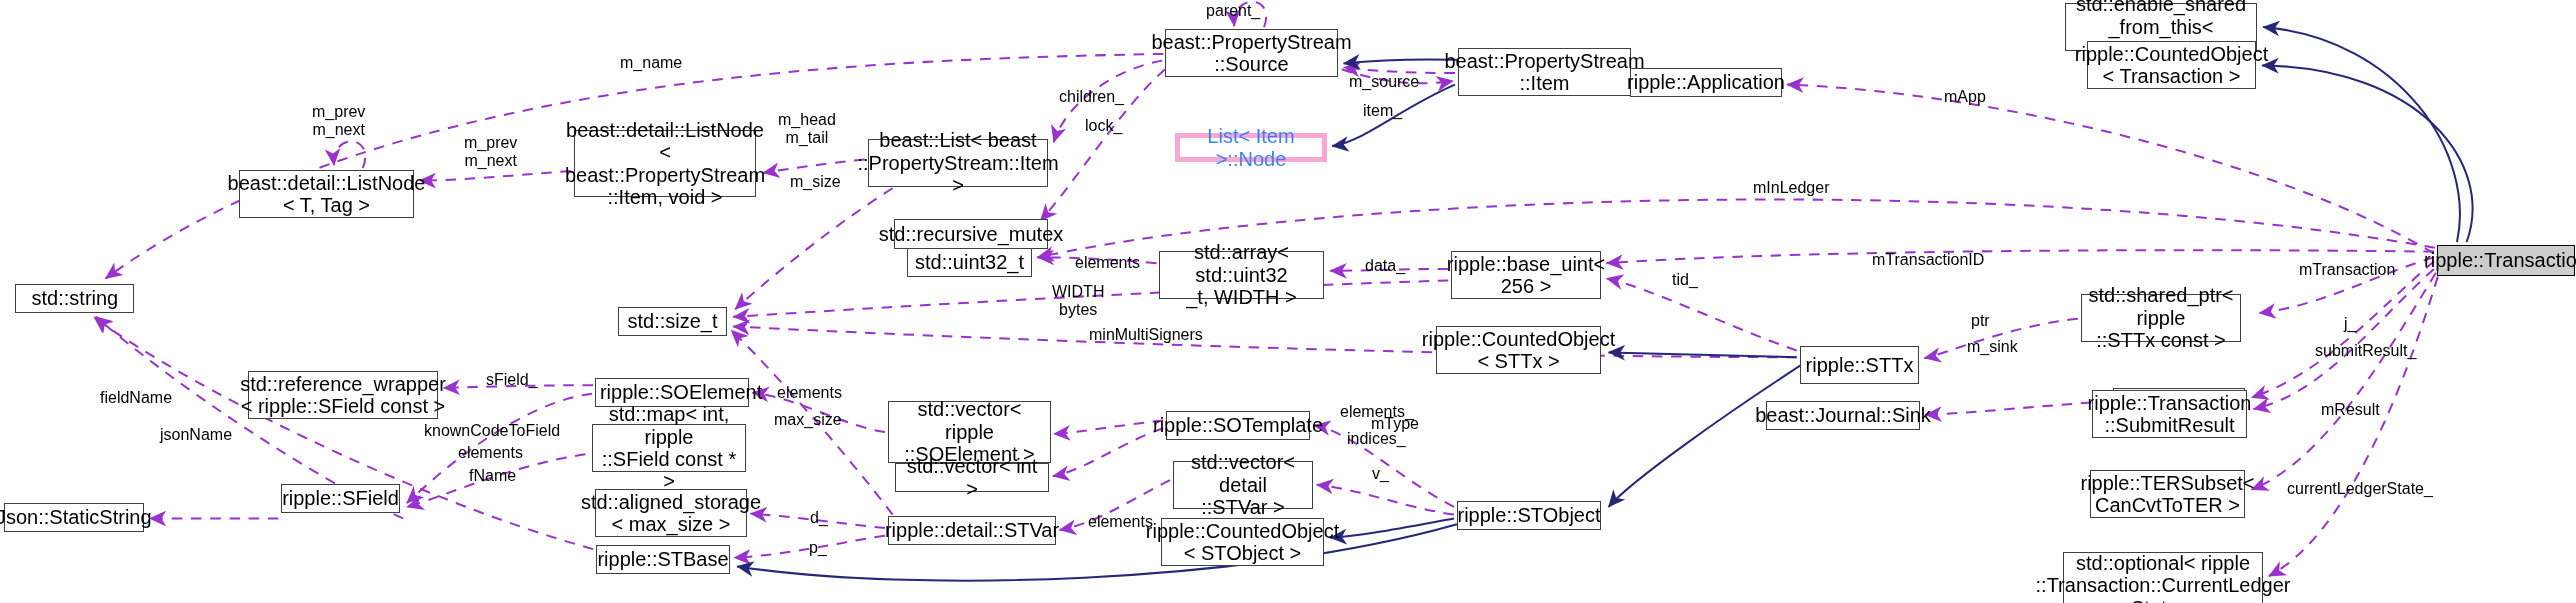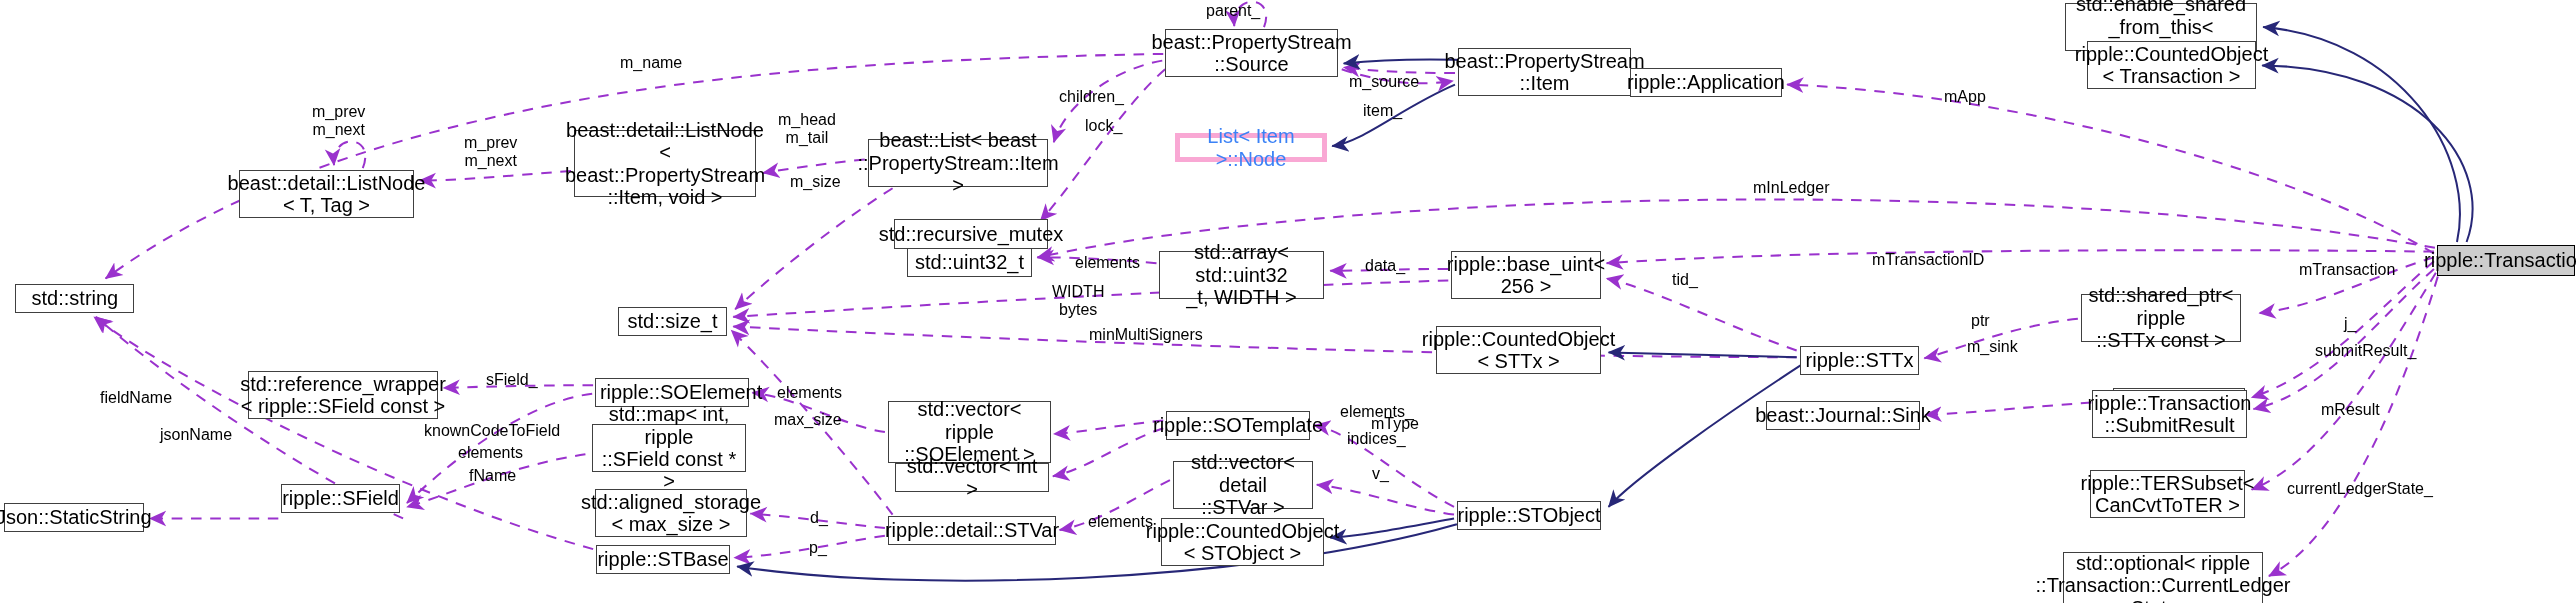--- a/index.html
+++ b/index.html
@@ -215,21 +215,21 @@
 ::Source</div>
       <div class="node light" style="left: 1175px; top: 133px; width: 152px; height: 29px;">List&lt; Item &gt;::Node</div>
       <div class="node" style="left: 1458px; top: 48px; width: 173px; height: 48px;">beast::PropertyStream
 ::Item</div>
       <div class="node" style="left: 1451px; top: 251px; width: 150px; height: 48px;">ripple::base_uint&lt;
 256 &gt;</div>
       <div class="node" style="left: 1436px; top: 326px; width: 165px; height: 48px;">ripple::CountedObject
 &lt; STTx &gt;</div>
       <div class="node" style="left: 1457px; top: 501px; width: 144px; height: 29px;">ripple::STObject</div>
       <div class="node" style="left: 1630px; top: 68px; width: 152px; height: 29px;">ripple::Application</div>
-      <div class="node" style="left: 1800px; top: 346px; width: 119px; height: 29px;">ripple::STTx</div>
+      <div class="node" style="left: 1800px; top: 346px; width: 119px; height: 38px;">ripple::STTx</div>
       <div class="node" style="left: 1766px; top: 401px; width: 154px; height: 29px;">beast::Journal::Sink</div>
       <div class="node" style="left: 2065px; top: 2.9px; width: 192px; height: 48px;">std::enable_shared
 _from_this&lt; Transaction &gt;</div>
       <div class="node" style="left: 2087px; top: 41px; width: 169px; height: 48px;">ripple::CountedObject
 &lt; Transaction &gt;</div>
       <div class="node" style="left: 2081px; top: 294px; width: 160px; height: 48px;">std::shared_ptr&lt; ripple
 ::STTx const &gt;</div>
       <div class="node" style="left: 2113px; top: 388px; width: 132px; height: 29px;">beast::Journal</div>
       <div class="node" style="left: 2092px; top: 390px; width: 155px; height: 48px;">ripple::Transaction
 ::SubmitResult</div>

